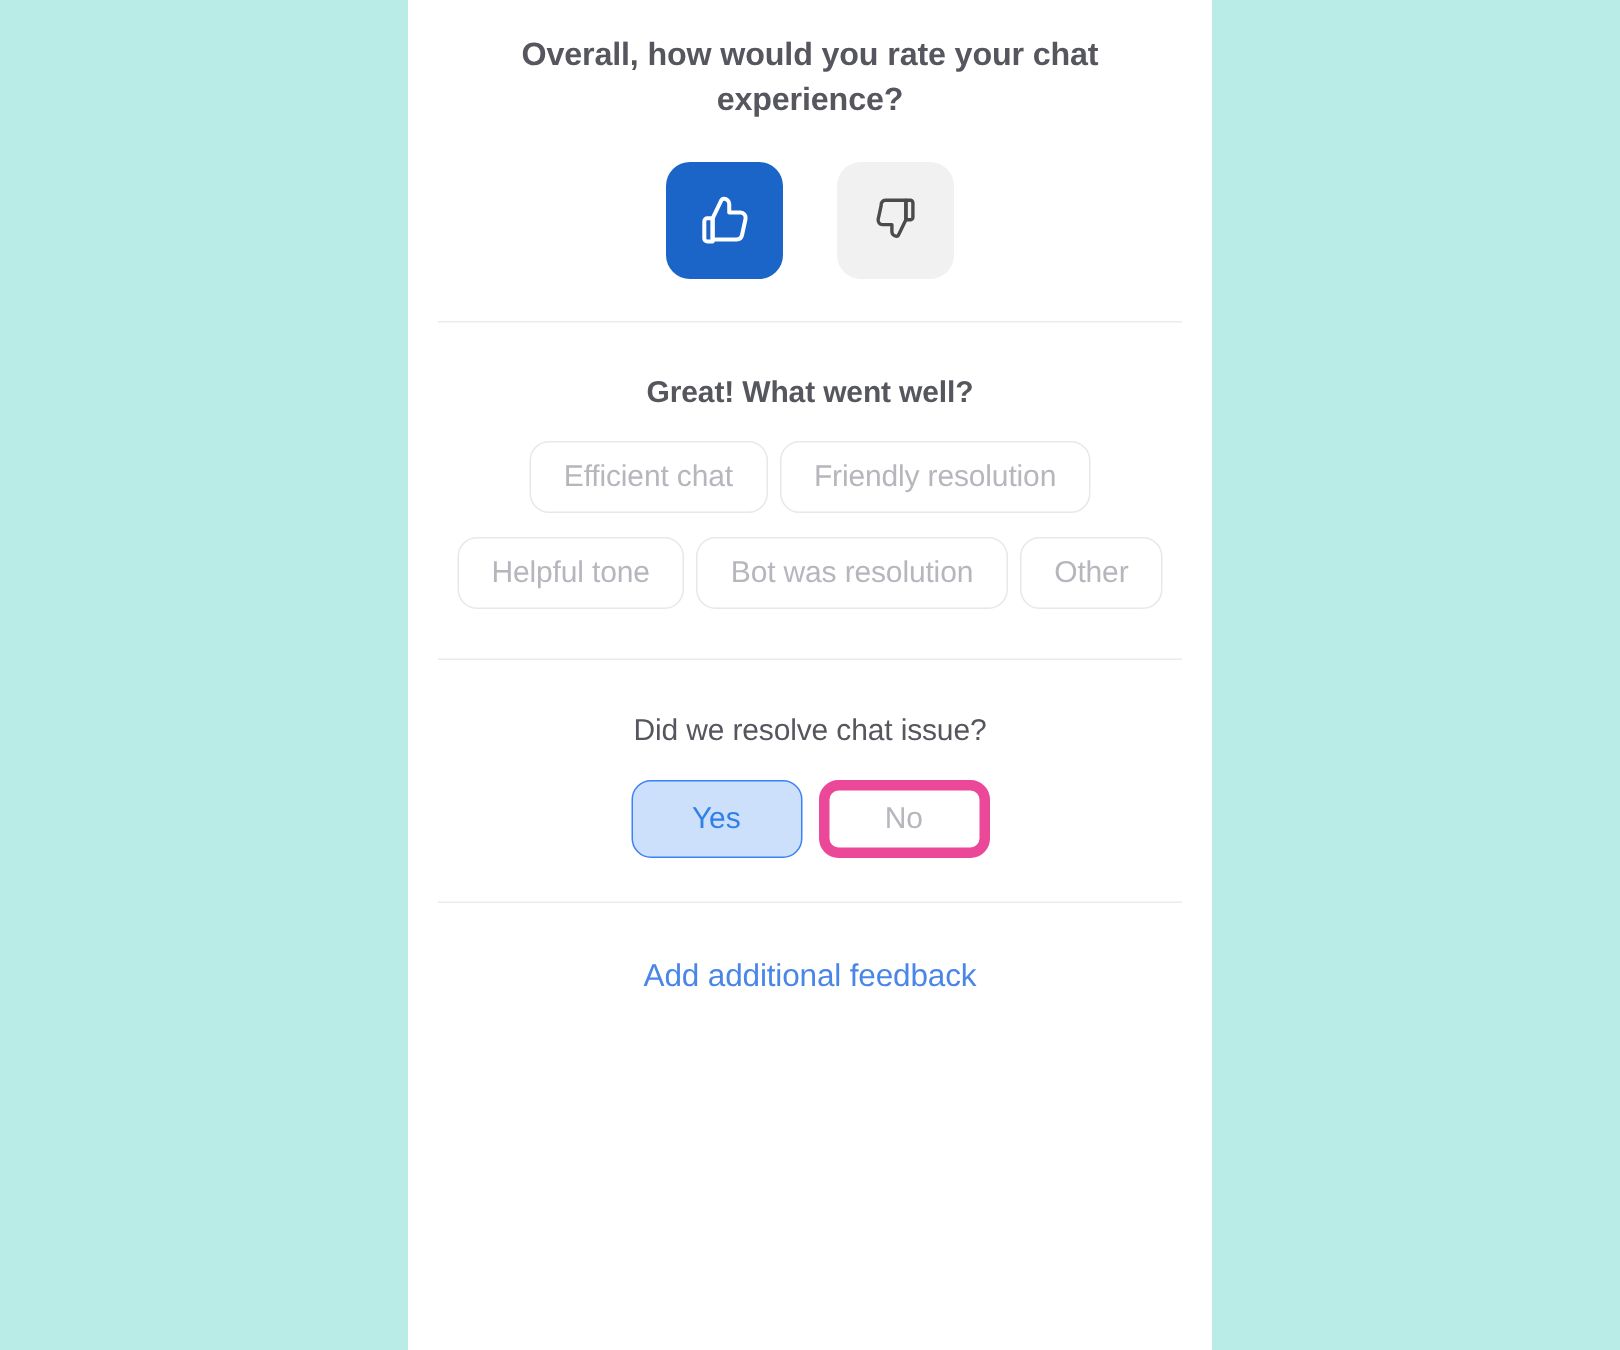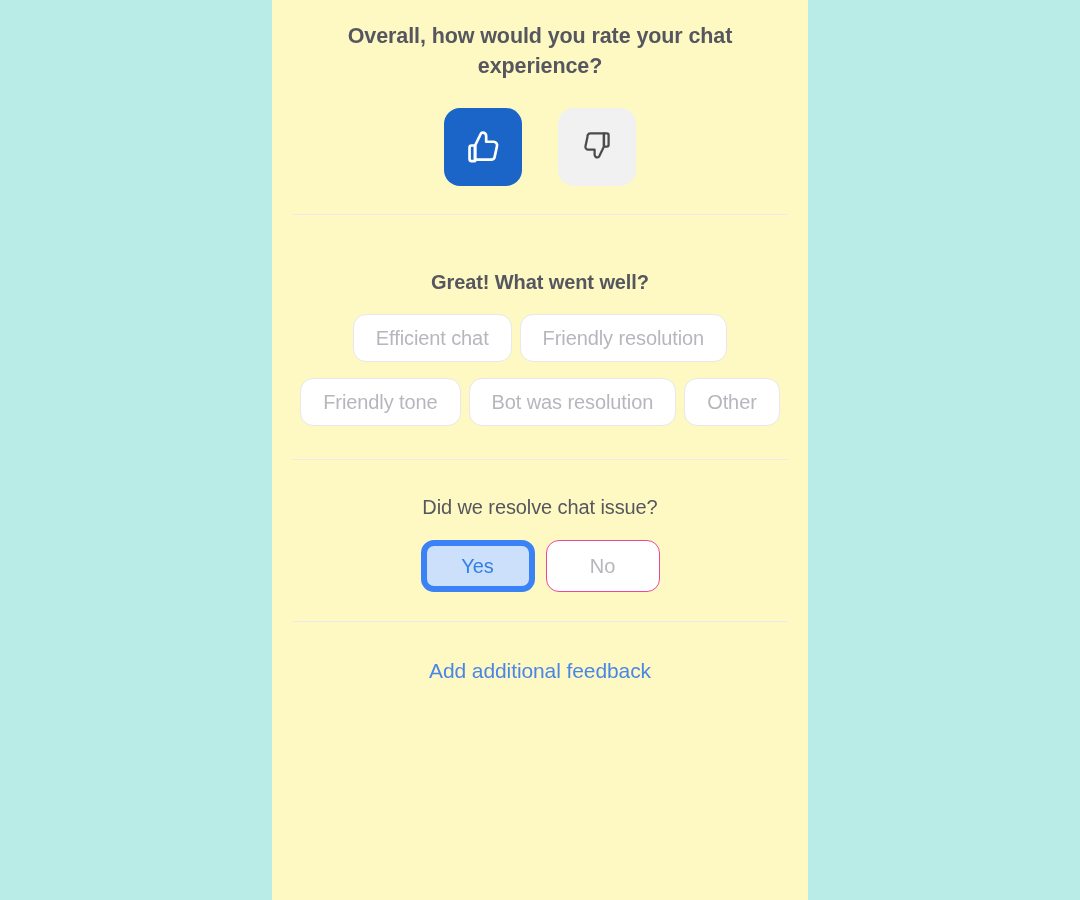--- a/index.html
+++ b/index.html
@@ -19,21 +19,21 @@
     width: 1080px;
     height: 900px;
     display: flex;
     justify-content: center;
   }
 
   .survey-card {
     position: relative;
     width: 536px;
     height: 900px;
-    background: #fef9c3;
+    background: #ffffff;
     box-sizing: border-box;
     display: flex;
     flex-direction: column;
     align-items: center;
     overflow: hidden;
   }
 
   
   .rating-section {
     width: 100%;
@@ -96,21 +96,20 @@
     align-items: center;
     padding-top: 36px;
   }
 
   .tags-question {
     text-align: center;
     font-size: 20px;
     font-weight: bold;
     color: #56565f;
     letter-spacing: -0.1px;
-    margin-top: 20px;
   }
 
   .tags-wrap {
     margin-top: 20px;
     width: 500px;
     display: flex;
     flex-wrap: wrap;
     justify-content: center;
     gap: 16px 8px;
   }
@@ -164,26 +163,26 @@
     font-family: "Liberation Sans", sans-serif;
     display: inline-flex;
     align-items: center;
     justify-content: center;
     cursor: pointer;
     box-sizing: border-box;
     letter-spacing: -0.1px;
   }
   .yn-selected {
     background: #cde0fb;
-    border: 6px solid #3b82f6;
+    border: 1px solid #3b82f6;
     color: #3180e4;
   }
   .yn-unselected {
     background: #ffffff;
-    border: 1px solid #ec4899;
+    border: 7px solid #ec4899;
     color: #b6b6bd;
   }
 
   
   .feedback-section {
     width: 100%;
     display: flex;
     flex-direction: column;
     align-items: center;
     padding-top: 37px;
@@ -229,21 +228,21 @@
     </div>
 
     <div class="divider divider-1"></div>
 
     <div class="tags-section">
       <div class="tags-question">Great! What went well?</div>
 
       <div class="tags-wrap">
         <button class="tag-chip">Efficient chat</button>
         <button class="tag-chip">Friendly resolution</button>
-        <button class="tag-chip">Friendly tone</button>
+        <button class="tag-chip">Helpful tone</button>
         <button class="tag-chip">Bot was resolution</button>
         <button class="tag-chip">Other</button>
       </div>
     </div>
 
     <div class="divider divider-2"></div>
 
     <div class="resolve-section">
       <div class="resolve-question">Did we resolve chat issue?</div>
 

